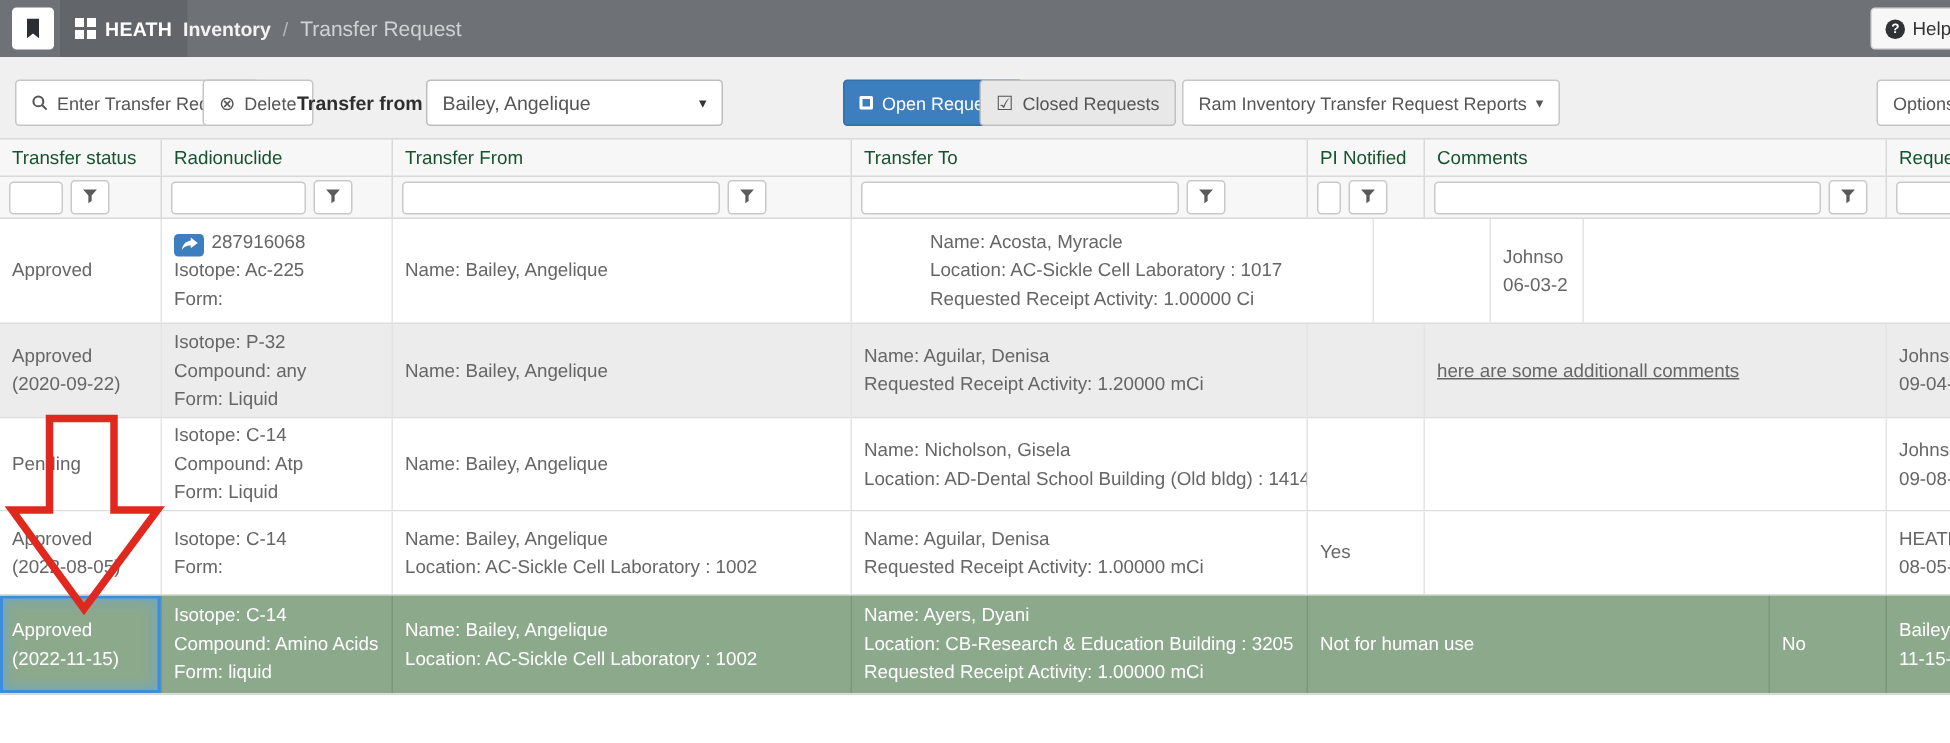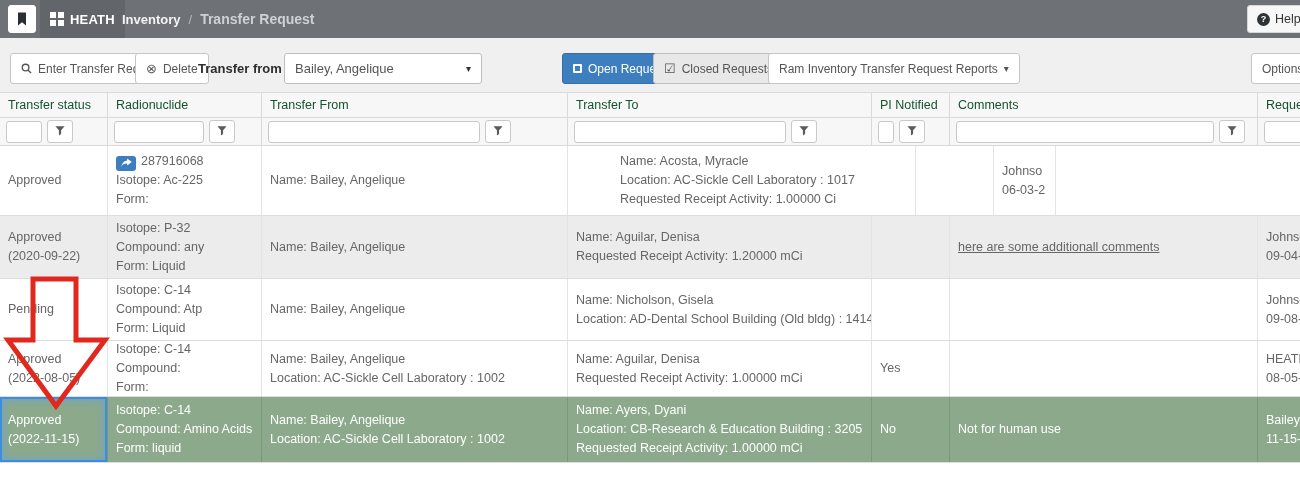--- a/index.html
+++ b/index.html
@@ -11,21 +11,21 @@
   .bm-btn { position:absolute; left:8px; top:5px; width:28px; height:28px; background:#fff;
     border:1px solid #fff; border-radius:3px; display:flex; align-items:center; justify-content:center; cursor:pointer; }
   .brand-block { position:absolute; left:40px; top:0; height:38px; background:#62666b;
     display:flex; align-items:center; gap:6px; padding:0 10px; cursor:pointer; }
   .grid-icon { display:grid; grid-template-columns:6px 6px; grid-template-rows:6px 6px; gap:2px; }
   .grid-icon span { background:#fff; }
   .brand-text { color:#fff; font-size:13px; font-weight:bold; letter-spacing:.2px; }
   .crumbs { position:absolute; left:122px; top:0; height:38px; display:flex; align-items:center; gap:8px; }
   .crumb-section { color:#f2f3f4; font-size:13px; font-weight:600; cursor:pointer; }
   .crumb-sep { color:#b4b7ba; font-size:13px; }
-  .crumb-title { color:#cfd2d4; font-size:14px;font-weight:bold; }
+  .crumb-title { color:#cfd2d4; font-size:14px; }
   .help-btn { position:absolute; left:1247px; top:5px; height:28px; background:#f7f7f7;
     border:1px solid #d7d7d7; border-radius:3px; display:flex; align-items:center; gap:5px;
     padding:0 9px; font-size:12.5px; color:#333; cursor:pointer; }
   .q-circle { width:13px; height:13px; border-radius:50%; background:#2f3336; color:#fff;
     font-size:9px; font-weight:bold; display:flex; align-items:center; justify-content:center; }
 
   
   .toolbar { position:absolute; top:38px; left:0; width:1300px; height:54px; background:#f0f0f0; }
   .btn { position:absolute; top:15px; height:31px; border:1px solid #c6c6c6; border-radius:3px;
     background:#fff; color:#555; font-size:12px; display:flex; align-items:center; gap:6px;
@@ -109,21 +109,21 @@
     <span class="caret">▾</span>
   </div>
   <div class="btn blue" style="left:562px">
     <span class="open-box"></span>
     <span>Open Requests</span>
   </div>
   <div class="btn gray" style="left:653px">
     <span style="font-size:13px;color:#555">☑</span>
     <span>Closed Requests</span>
   </div>
-  <div class="btn" style="left:768px">
+  <div class="btn" style="left:788px">
     <span>Ram Inventory Transfer Request Reports</span>
     <span class="caret">▾</span>
   </div>
   <div class="btn" style="left:1251px;width:80px">
     <span>Options</span>
   </div>
 </div>
 
 <div class="grid" id="grid">
   <div class="hdr-row" id="hdrRow">
@@ -279,21 +279,20 @@
           <div class="line">09-08-2</div>
         </div>
       </div>
       <div class="g-row" style="height: 56px; background: rgb(255, 255, 255); color: rgb(102, 102, 102);">
         <div class="g-cell" style="width: 108px;">
           <div class="line">Approved</div>
           <div class="line">(2022-08-05)</div>
         </div>
         <div class="g-cell" style="width: 154px;">
           <div class="line">Isotope: C-14</div>
-          <div class="line">Compound:</div>
           <div class="line">Form:</div>
         </div>
         <div class="g-cell" style="width: 306px;">
           <div class="line">Name: Bailey, Angelique</div>
           <div class="line">Location: AC-Sickle Cell Laboratory : 1002</div>
         </div>
         <div class="g-cell" style="width: 304px;">
           <div class="line">Name: Aguilar, Denisa</div>
           <div class="line">Requested Receipt Activity: 1.00000 mCi</div>
         </div>
@@ -318,25 +317,25 @@
         </div>
         <div class="g-cell" style="width: 306px;">
           <div class="line">Name: Bailey, Angelique</div>
           <div class="line">Location: AC-Sickle Cell Laboratory : 1002</div>
         </div>
         <div class="g-cell" style="width: 304px;">
           <div class="line">Name: Ayers, Dyani</div>
           <div class="line">Location: CB-Research &amp; Education Building : 3205</div>
           <div class="line">Requested Receipt Activity: 1.00000 mCi</div>
         </div>
+        <div class="g-cell" style="width: 308px;">
+          <div class="line">Not for human use</div>
+        </div>
         <div class="g-cell" style="width: 78px;">
           <div class="line">No</div>
-        </div>
-        <div class="g-cell" style="width: 308px;">
-          <div class="line">Not for human use</div>
         </div>
         <div class="g-cell" style="width: 62px;">
           <div class="line">Bailey,</div>
           <div class="line">11-15-2</div>
         </div>
       </div>
     </div>
 </div>
 
 <svg class="arrow-overlay">

